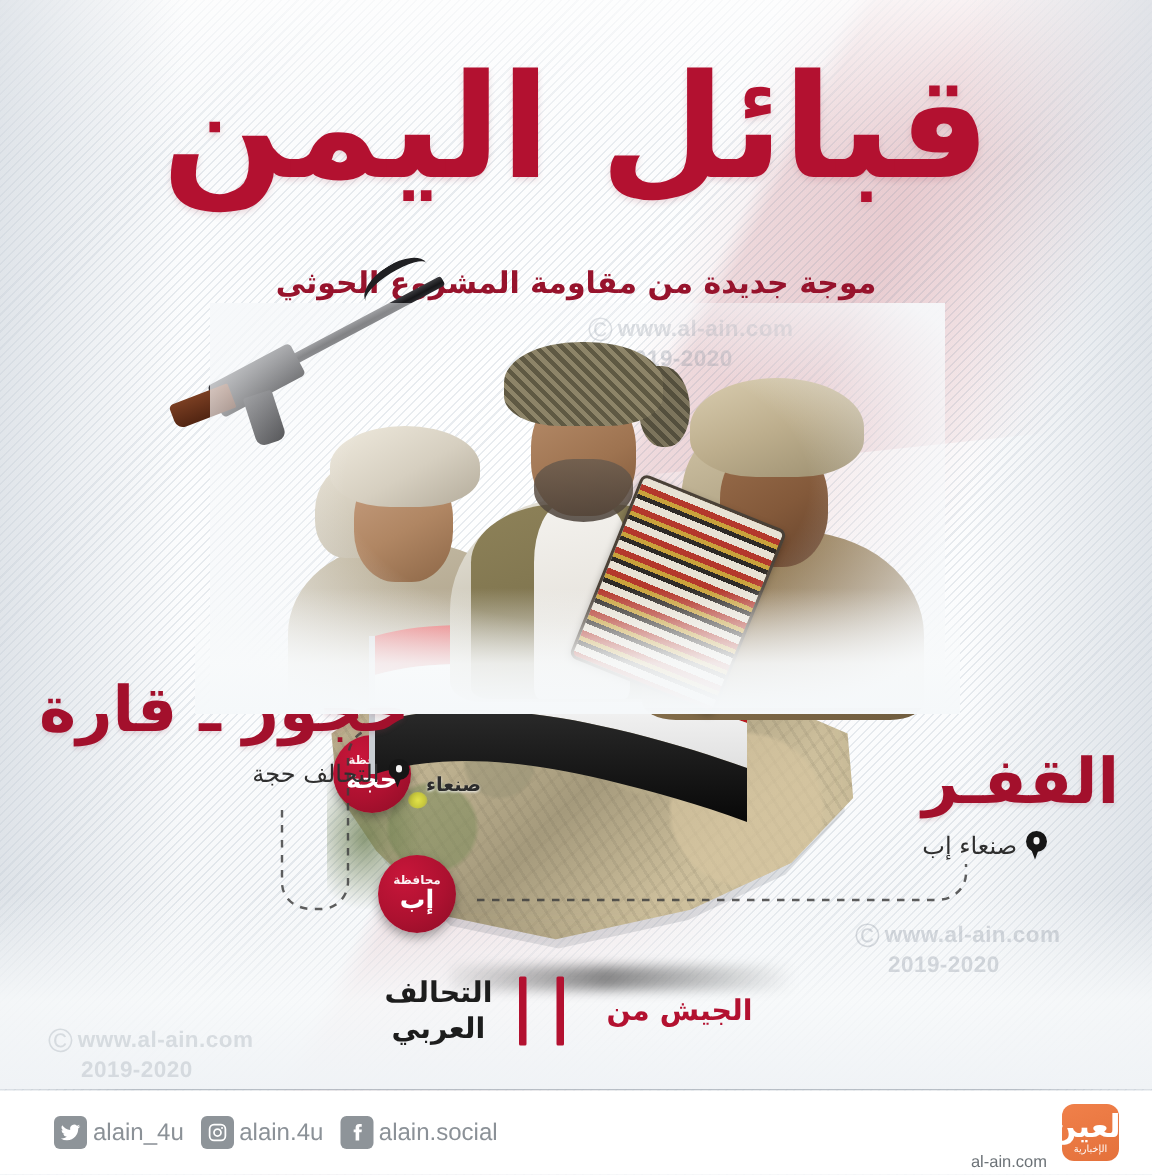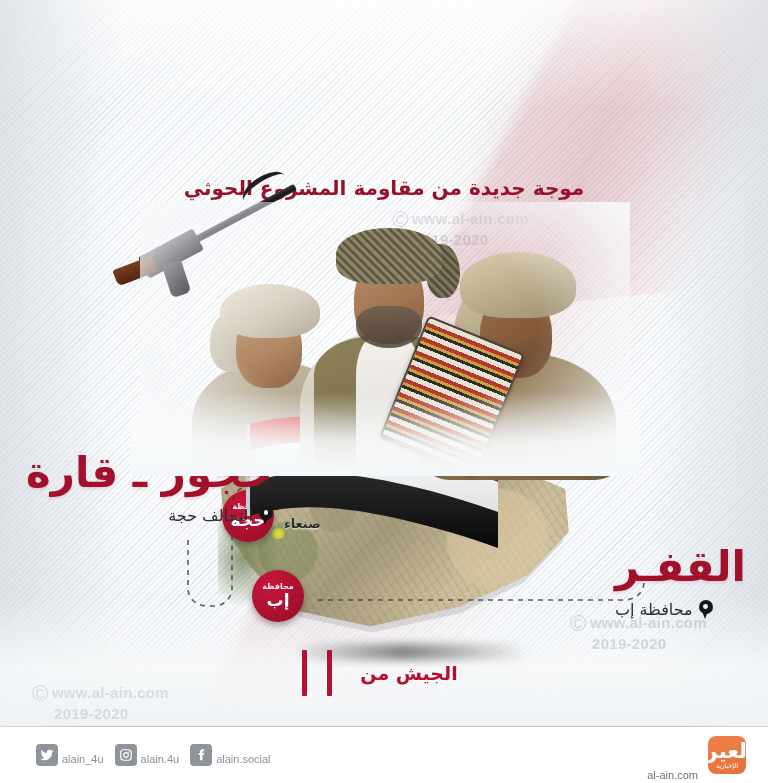--- a/index.html
+++ b/index.html
@@ -257,21 +257,21 @@
   }
   .side-sub{
     margin-top:12px;
     font-size:16px; font-weight:400; color:#2f2f2f;
     white-space:nowrap;
     display:flex; align-items:center; gap:6px;
     justify-content:flex-start;
   }
   .lbl-left{ left:26px; top:452px; text-align:right; }
   .lbl-left .side-sub{ justify-content:flex-start; }
-  .lbl-right{ right:22px; top:500px; text-align:left;margin-top:46px; }
+  .lbl-right{ right:22px; top:500px; text-align:left; }
   .lbl-right .side-sub{ justify-content:flex-end; }
 
   .pin{ width:14px; height:19px; position:relative; flex:0 0 auto;}
   .pin::before{
     content:""; position:absolute; left:0; top:0;
     width:14px; height:14px; border-radius:50% 50% 50% 50%;
     background:#161616;
   }
   .pin::after{
     content:""; position:absolute; left:3.4px; top:11px;
@@ -328,21 +328,21 @@
   }
   .social{ display:flex; align-items:flex-end; gap:4px; }
   .sicon{
     width:22px; height:22px; border-radius:4px;
     background:#8e9499;
     display:flex; align-items:center; justify-content:center;
     color:#fff;
   }
   .sicon svg{ display:block; }
   .shandle{
-    font-size:11px; color:#8b9197; font-family:"Liberation Sans",sans-serif;
+    font-size:16px; color:#8b9197; font-family:"Liberation Sans",sans-serif;
     white-space:nowrap; padding-bottom:1px;
   }
   .shandle.ar{ direction:rtl; font-size:10.5px; }
   .brand{
     margin-left:auto; margin-right:22px;
     display:flex; align-items:center; gap:10px;
   }
   .brand-url{ font-size:11px; color:#6c7277; font-family:"Liberation Sans",sans-serif;margin-top:39px;}
   .brand-logo{
     width:38px; height:38px; border-radius:8px;
@@ -359,20 +359,23 @@
 
 <div class="poster">
 
   <div class="bg-base"></div>
   <div class="bg-pinkband"></div>
   <div class="bg-pinkband2"></div>
   <div class="bg-stripes"></div>
   <div class="bg-vignette"></div>
   <div class="bg-bottomsheen"></div>
 
+  <div class="headline-wrap">
+    <div class="headline">قبائل اليمن</div>
+  </div>
   <div class="subhead">موجة جديدة من مقاومة المشروع الحوثي</div>
 
   <div class="photo">
 
     <div class="rifle">
       <div class="barrel"></div>
       <div class="bipod"></div>
       <div class="body"></div>
       <div class="mag"></div>
       <div class="stock"></div>
@@ -467,29 +470,33 @@
       <span>التحالف حجة</span>
     </div>
   </div>
 
   <div class="side-label lbl-right">
     <div class="side-title">القفـر</div>
     <div class="side-sub">
       <span class="pin">
           <i></i>
         </span>
-      <span>محافظة إب</span>
+      <span>صنعاء إب</span>
     </div>
   </div>
 
   <div class="support-streak"></div>
   <div class="support">
     <div class="support-from">الجيش من</div>
     <div class="sep"></div>
     <div class="sep"></div>
+    <div class="support-item">
+      <div>التحالف</div>
+      <div>العربي</div>
+    </div>
   </div>
 
   <div class="wm wm-1">
     <span class="c">©</span><span>www.al-ain.com</span><br>
     <span style="margin-left:22px">2019-2020</span>
   </div>
   <div class="wm wm-2">
     <span class="c">©</span><span>www.al-ain.com</span><br>
     <span style="margin-left:22px">2019-2020</span>
   </div>

